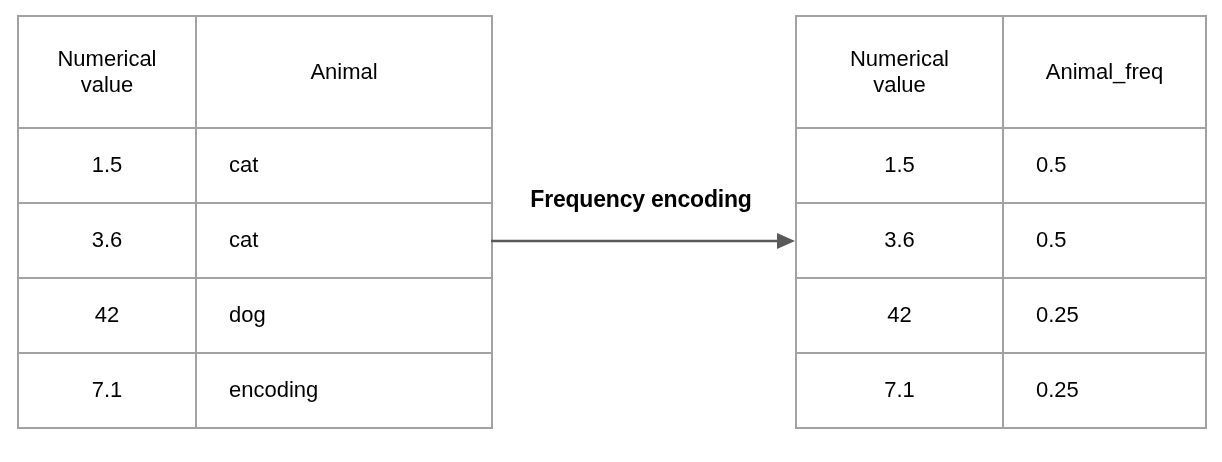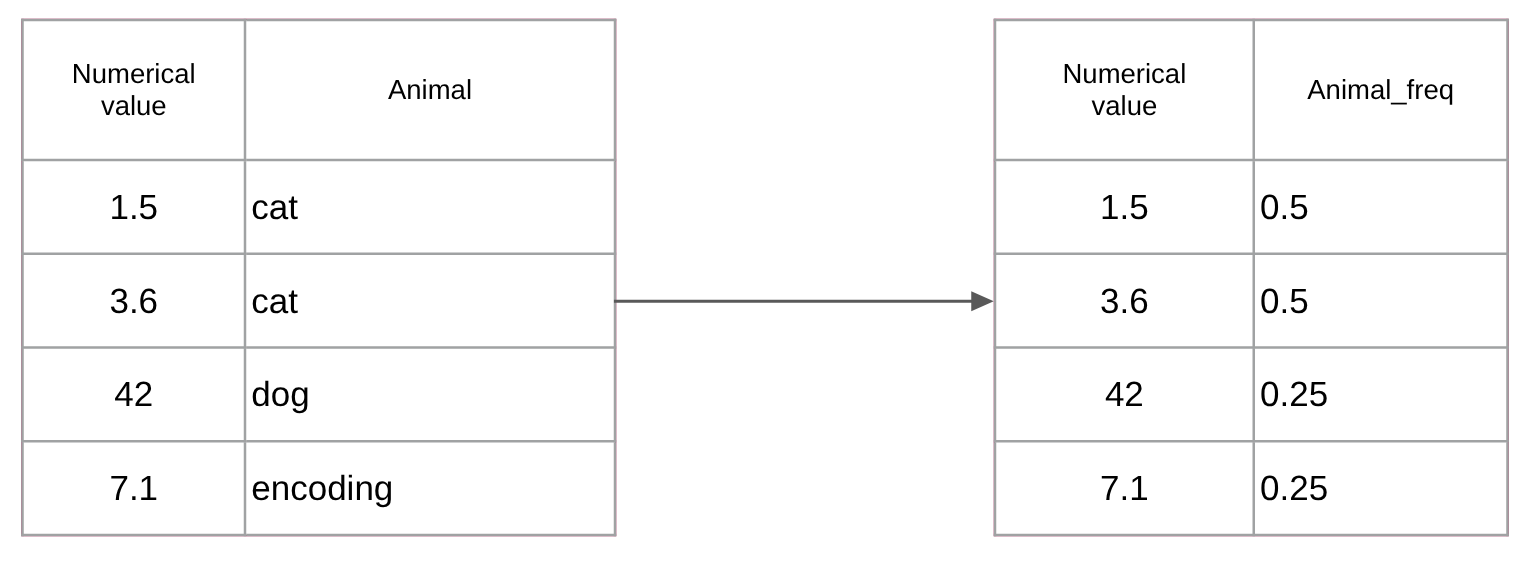--- a/index.html
+++ b/index.html
@@ -19,21 +19,21 @@
   .diagram {
     position: absolute;
     inset: 0;
   }
 
   
   .data-table {
     position: absolute;
     border-collapse: collapse;
     table-layout: fixed;
-    background: #be185d;
+    background: #8b5cf6;
   }
   .data-table td,
   .data-table th {
     border: 2px solid #a0a2a3;
     padding: 0;
     font-weight: normal;
     background: #ffffff;
   }
 
   .table-left  { left: 17px;  top: 15px; width: 474px; }
@@ -46,26 +46,26 @@
 
   .hdr-row    { height: 112px; }
   .data-row   { height: 75px; }
 
   .cell {
     display: flex;
     align-items: center;
     justify-content: center;
     height: 100%;
     box-sizing: border-box;
-    font-size: 28px;
+    font-size: 22px;
     line-height: 1.2;
   }
   .cell.left-align {
     justify-content: flex-start;
-    padding-left: 4px;
+    padding-left: 32px;
   }
   .cell.hdr {
     font-size: 22px;
     text-align: center;
     white-space: pre-line;
   }
 
   
   .arrow-group {
     position: absolute;
@@ -145,20 +145,21 @@
           <div class="cell">7.1</div>
         </td>
         <td>
           <div class="cell left-align">encoding</div>
         </td>
       </tr>
     </tbody>
   </table>
 
   <div class="arrow-group">
+    <div class="arrow-label">Frequency encoding</div>
     <svg class="arrow-svg" width="306" height="22" viewBox="0 0 306 22">
       <line x1="0" y1="11" x2="288" y2="11" stroke="#595959" stroke-width="2.5"></line>
       <polygon points="286,3 304,11 286,19" fill="#595959"></polygon>
     </svg>
   </div>
 
   <table class="data-table table-right">
     <colgroup>
       <col class="col-num-right">
       <col class="col-freq">

